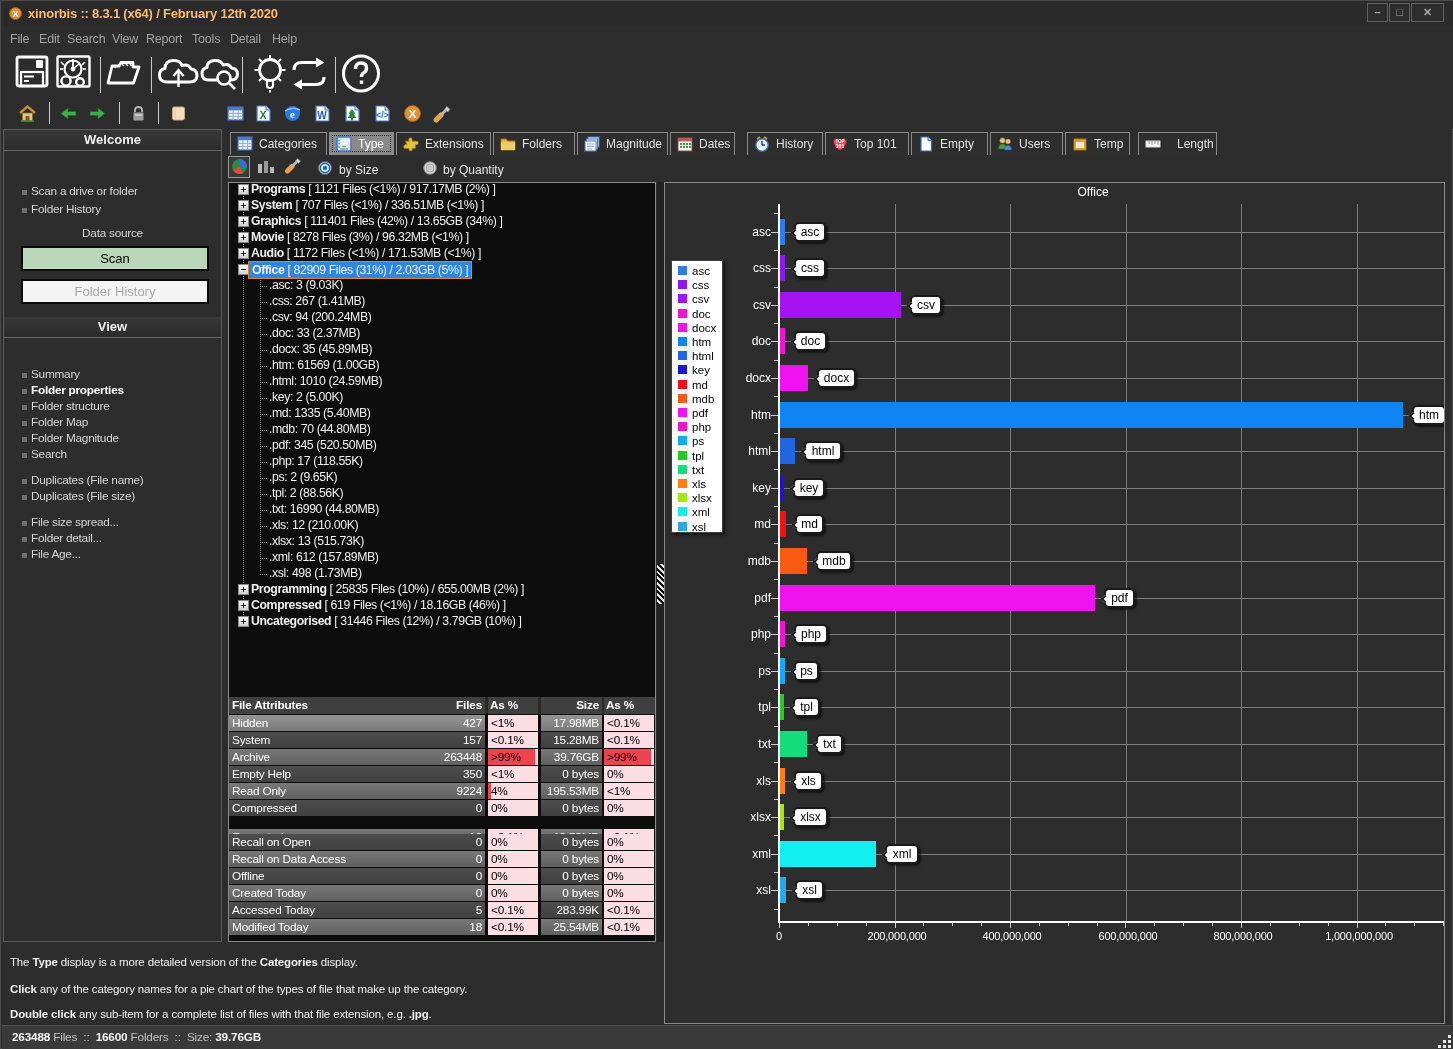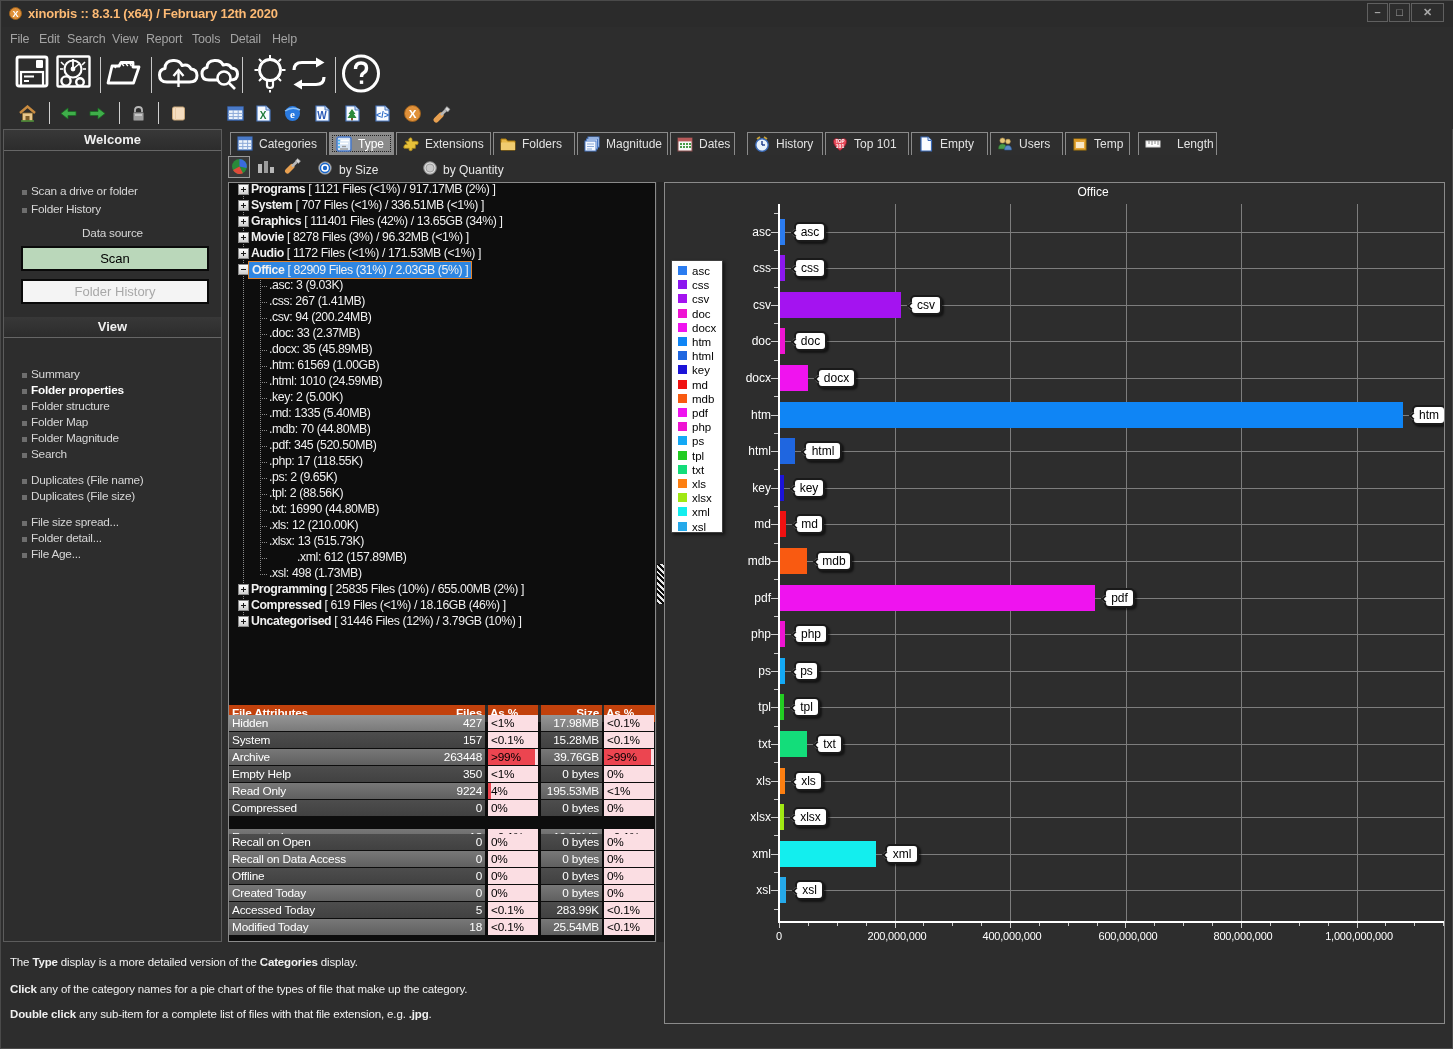--- a/index.html
+++ b/index.html
@@ -478,41 +478,41 @@
 <div class="trow" style="left:40px;top:287px;">.ps: 2 (9.65K)</div>
 <div class="doth" style="left:31px;top:311px;width:8px;"></div>
 <div class="trow" style="left:40px;top:303px;">.tpl: 2 (88.56K)</div>
 <div class="doth" style="left:31px;top:327px;width:8px;"></div>
 <div class="trow" style="left:40px;top:319px;">.txt: 16990 (44.80MB)</div>
 <div class="doth" style="left:31px;top:343px;width:8px;"></div>
 <div class="trow" style="left:40px;top:335px;">.xls: 12 (210.00K)</div>
 <div class="doth" style="left:31px;top:359px;width:8px;"></div>
 <div class="trow" style="left:40px;top:351px;">.xlsx: 13 (515.73K)</div>
 <div class="doth" style="left:31px;top:375px;width:8px;"></div>
-<div class="trow" style="left:40px;top:367px;margin-left:28px;">.xml: 612 (157.89MB)</div>
+<div class="trow" style="left:40px;top:367px;">.xml: 612 (157.89MB)</div>
 <div class="doth" style="left:31px;top:391px;width:8px;"></div>
 <div class="trow" style="left:40px;top:383px;">.xsl: 498 (1.73MB)</div>
 <div class="pm" style="left:9px;top:401px;">
         <i></i>
         <b></b>
       </div>
 <div class="trow" style="left:22px;top:399px;"><span class="tname">Programming</span> [ 25835 Files (10%) / 655.00MB (2%) ]</div>
 <div class="pm" style="left:9px;top:417px;">
         <i></i>
         <b></b>
       </div>
 <div class="trow" style="left:22px;top:415px;"><span class="tname">Compressed</span> [ 619 Files (&lt;1%) / 18.16GB (46%) ]</div>
 <div class="pm" style="left:9px;top:433px;">
         <i></i>
         <b></b>
       </div>
 <div class="trow" style="left:22px;top:431px;"><span class="tname">Uncategorised</span> [ 31446 Files (12%) / 3.79GB (10%) ]</div>
 </div>
 <div id="attrs">
-<div class="arow" style="top:8px;background:#c2410c;">
+<div class="arow" style="top:0;background:#404040;">
 <div class="acell alab" style="font-weight:bold;">File Attributes</div>
 <div class="acell afiles" style="font-weight:bold;">Files</div>
 <div class="acell" style="left:258px;width:52px;font-weight:bold;color:#fff;padding-left:3px;">As %</div>
 <div class="acell asize" style="font-weight:bold;">Size</div>
 <div class="acell" style="left:374px;width:52px;font-weight:bold;color:#fff;padding-left:3px;">As %</div>
 <div style="position:absolute;left:256px;top:0;width:3px;height:17px;background:#2a2a2a;"></div>
 <div style="position:absolute;left:309px;top:0;width:3px;height:17px;background:#2a2a2a;"></div>
 <div style="position:absolute;left:373px;top:0;width:2px;height:17px;background:#2a2a2a;"></div>
 </div>
 <div class="arow" style="top:18px;">
@@ -857,12 +857,24 @@
 <div class="legt" style="top:246px;">xml</div>
 <div class="leg" style="top:261px;background:#25a9ea;"></div>
 <div class="legt" style="top:261px;">xsl</div>
 </div>
 </div>
 <div id="helparea">
 <div class="helpline" style="top:12px;">The <b>Type</b> display is a more detailed version of the <b>Categories</b> display.</div>
 <div class="helpline" style="top:39px;"><b>Click</b> any of the category names for a pie chart of the types of file that make up the category.</div>
 <div class="helpline" style="top:64px;"><b>Double click</b> any sub-item for a complete list of files with that file extension, e.g. <b>.jpg</b>.</div>
 </div>
+<div id="statusbar">
+<div style="position:absolute;left:10px;top:4px;"><b style="color:#f2f2f2;">263488</b> Files&nbsp; ::&nbsp; <b style="color:#f2f2f2;">16600</b> Folders&nbsp; ::&nbsp; Size: <b style="color:#f2f2f2;">39.76GB</b></div>
+<div style="position:absolute;left:1436px;top:9px;width:13px;height:13px;background:
+ conic-gradient(#3a3a3a 0 0); ">
+ <div style="position:absolute;right:0;top:0;width:3px;height:3px;background:#e8e8e8;"></div>
+ <div style="position:absolute;right:0;top:5px;width:3px;height:3px;background:#e8e8e8;"></div>
+ <div style="position:absolute;right:5px;top:5px;width:3px;height:3px;background:#e8e8e8;"></div>
+ <div style="position:absolute;right:0;top:10px;width:3px;height:3px;background:#e8e8e8;"></div>
+ <div style="position:absolute;right:5px;top:10px;width:3px;height:3px;background:#e8e8e8;"></div>
+ <div style="position:absolute;right:10px;top:10px;width:3px;height:3px;background:#e8e8e8;"></div>
+</div>
+</div>
 </div>
 </body></html>

